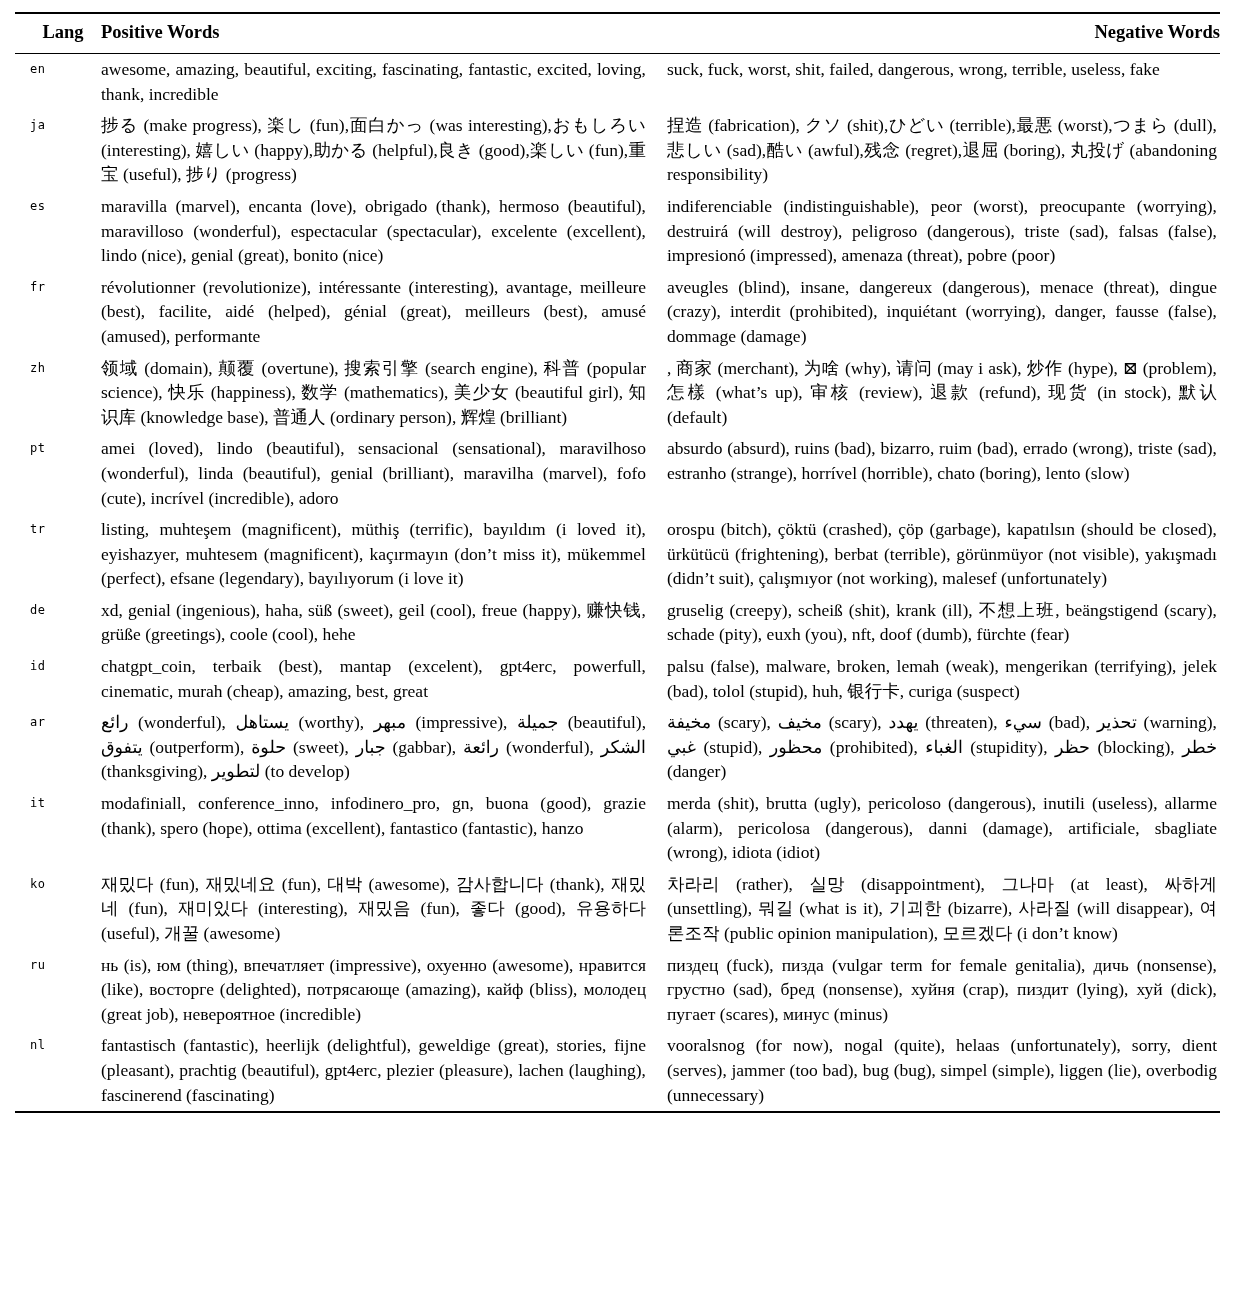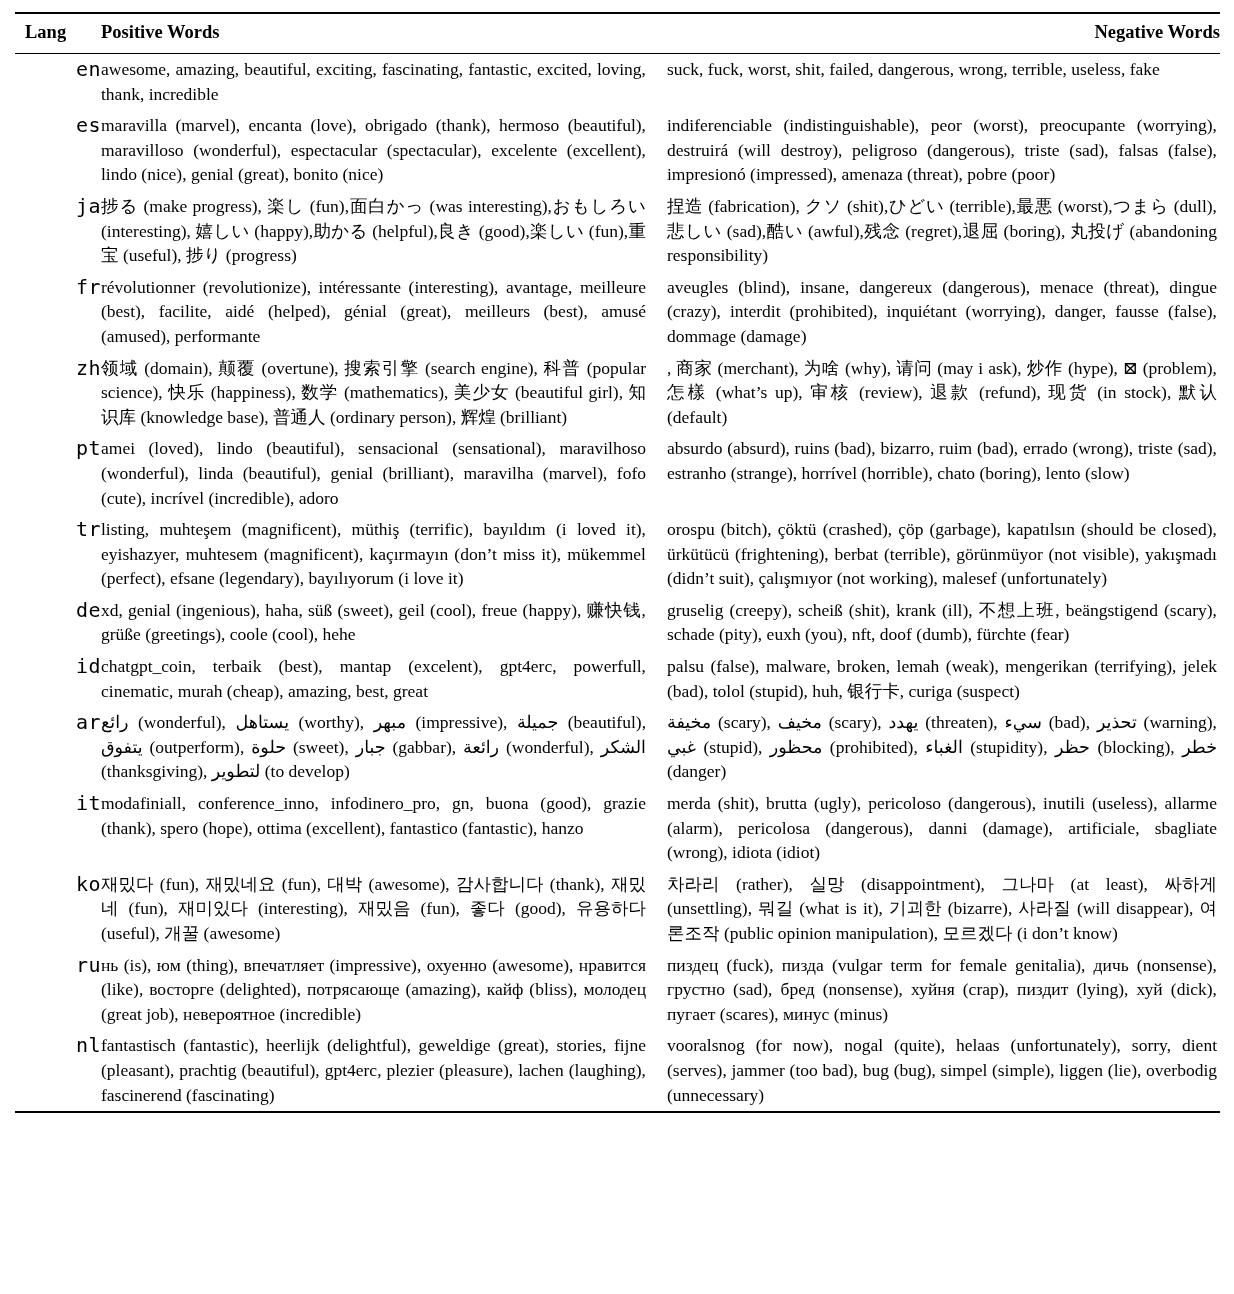--- a/index.html
+++ b/index.html
@@ -25,42 +25,41 @@
     table-layout: fixed;
   }
   thead th {
     border-bottom: 1.6px solid #000;
     font-weight: bold;
     font-size: 18.5px;
     padding: 8px 0 10px 0;
   }
   th.col-lang {
     width: 76px;
-    text-align: left;
+    text-align: center;
     padding-left: 10px;
   }
   th.col-pos {
     width: 566px;
     text-align: left;
   }
   th.col-neg {
     text-align: right;
   }
   tbody td {
     vertical-align: top;
     font-size: 17.5px;
     line-height: 24.6px;
     padding: 3px 0 4px 0;
   }
   td.lang {
     font-family: "DejaVu Sans Mono", "Liberation Mono", monospace;
-    font-size: 20px;
+    font-size: 12px;
     padding-left: 15px;
     letter-spacing: 0.5px;
-    text-align: right;
   }
   td.pos {
     text-align: justify;
     padding-right: 21px;
   }
   td.neg {
     text-align: justify;
     padding-right: 3px;
   }
 </style>
@@ -77,29 +76,29 @@
       </tr>
     </thead>
     <tbody>
   <tr>
     <td class="lang">en</td>
     <td class="pos">awesome, amazing, beautiful, exciting, fascinating, fantastic, excited, loving, thank, incredible</td>
     <td class="neg">suck, fuck, worst, shit, failed, dangerous, wrong, terrible, useless, fake</td>
   </tr>
 
   <tr>
+    <td class="lang">ja</td>
+    <td class="pos">捗る (make progress), 楽し (fun),面白かっ (was interesting),おもしろい (interesting), 嬉しい (happy),助かる (helpful),良き (good),楽しい (fun),重宝 (useful), 捗り (progress)</td>
+    <td class="neg">捏造 (fabrication), クソ (shit),ひどい (terrible),最悪 (worst),つまら (dull),悲しい (sad),酷い (awful),残念 (regret),退屈 (boring), 丸投げ (abandoning responsibility)</td>
+  </tr>
+
+  <tr>
     <td class="lang">es</td>
     <td class="pos">maravilla (marvel), encanta (love), obrigado (thank), hermoso (beautiful), maravilloso (wonderful), espectacular (spectacular), excelente (excellent), lindo (nice), genial (great), bonito (nice)</td>
     <td class="neg">indiferenciable (indistinguishable), peor (worst), preocupante (worrying), destruirá (will destroy), peligroso (dangerous), triste (sad), falsas (false), impresionó (impressed), amenaza (threat), pobre (poor)</td>
-  </tr>
-
-  <tr>
-    <td class="lang">ja</td>
-    <td class="pos">捗る (make progress), 楽し (fun),面白かっ (was interesting),おもしろい (interesting), 嬉しい (happy),助かる (helpful),良き (good),楽しい (fun),重宝 (useful), 捗り (progress)</td>
-    <td class="neg">捏造 (fabrication), クソ (shit),ひどい (terrible),最悪 (worst),つまら (dull),悲しい (sad),酷い (awful),残念 (regret),退屈 (boring), 丸投げ (abandoning responsibility)</td>
   </tr>
 
   <tr>
     <td class="lang">fr</td>
     <td class="pos">révolutionner (revolutionize), intéressante (interesting), avantage, meilleure (best), facilite, aidé (helped), génial (great), meilleurs (best), amusé (amused), performante</td>
     <td class="neg">aveugles (blind), insane, dangereux (dangerous), menace (threat), dingue (crazy), interdit (prohibited), inquiétant (worrying), danger, fausse (false), dommage (damage)</td>
   </tr>
 
   <tr>
     <td class="lang">zh</td>

